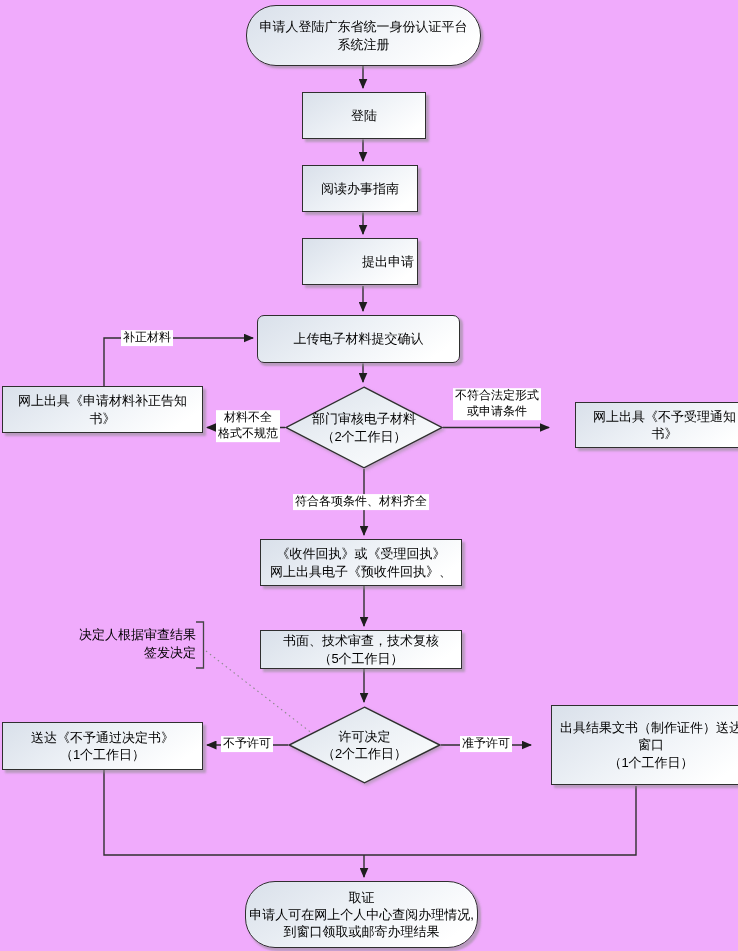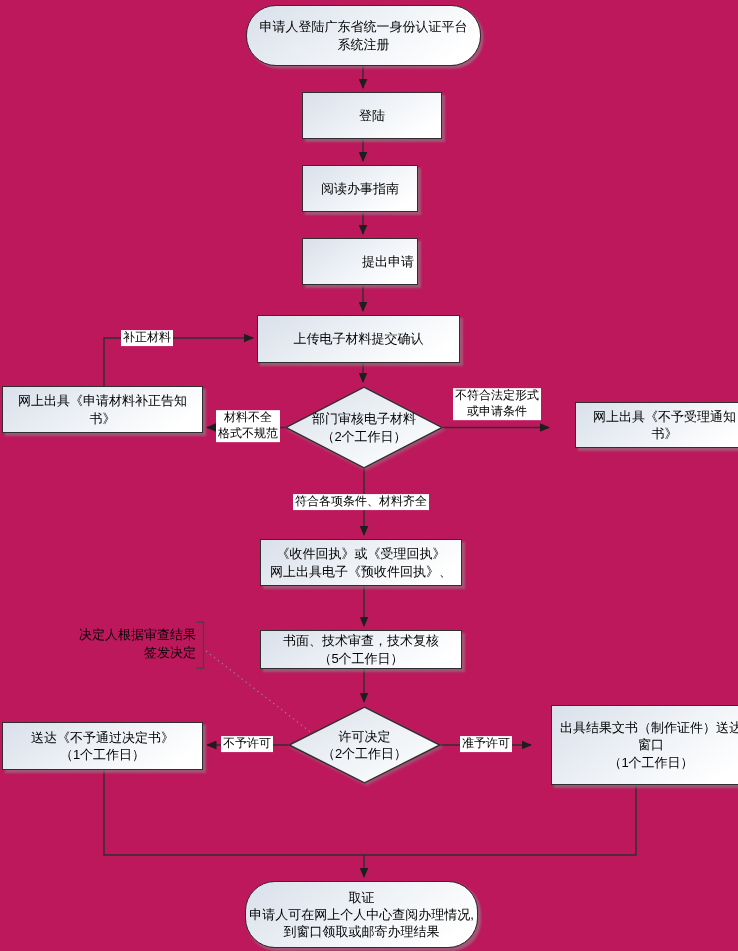--- a/index.html
+++ b/index.html
@@ -1,17 +1,17 @@
 <!DOCTYPE html>
 <html><head>
 <meta charset="utf-8">
 <style>
   html,body { margin:0; padding:0; background:#ffffff; }
   .canvas {
-    position:relative; width:738px; height:951px; background:#be185d;
+    position:relative; width:738px; height:951px; background:#f0abfc;
     font-family:"Liberation Sans", sans-serif; color:#000; overflow:hidden;
   }
   svg.connectors { position:absolute; left:0; top:0; width:738px; height:951px; }
   .node {
     position:absolute; display:flex; flex-direction:column;
     align-items:center; justify-content:center; text-align:center;
     font-size:13px; line-height:1.32; box-sizing:border-box;
   }
   .process, .terminator {
     border:1.4px solid #2f2f2f;
@@ -68,33 +68,33 @@
     </g>
     <path d="M206 651 L322 741" stroke="#8a8a8a" stroke-width="1.1" stroke-dasharray="1.5 3.5" fill="none"></path>
     <path d="M196 622 L203.5 622 L203.5 668 L196 668" stroke="#444444" stroke-width="1.3" fill="none"></path>
   </svg>
 
   <div class="node terminator" style="left:246px; top:5px; width:235px; height:61px;">
     <div class="nline">申请人登陆广东省统一身份认证平台</div>
     <div class="nline">系统注册</div>
   </div>
 
-  <div class="node process" style="left:302px; top:92px; width:140px; height:47px;">
+  <div class="node process" style="left:302px; top:92px; width:124px; height:47px;">
     <div class="nline">登陆</div>
   </div>
 
   <div class="node process" style="left:302px; top:165px; width:116px; height:47px;">
     <div class="nline">阅读办事指南</div>
   </div>
 
   <div class="node process" style="left:302px; top:238px; width:116px; height:47px;align-items:flex-end;">
     <div class="nline">提出申请</div>
   </div>
 
-  <div class="node process" style="left:257px; top:315px; width:203px; height:48px;">
+  <div class="node process" style="left:257px; top:315px; width:203px; height:48px;border-radius:7px;">
     <div class="nline">上传电子材料提交确认</div>
   </div>
 
   <div class="node diamond" style="left:285px; top:386px; width:158px; height:83px;">
     <svg class="dshape" viewBox="0 0 158 83" preserveAspectRatio="none">
       <defs>
         <linearGradient id="dg1" x1="0" y1="0" x2="1" y2="1">
           <stop offset="0" stop-color="#d9e0ea"></stop>
             <stop offset="0.5" stop-color="#eef2f6"></stop>
             <stop offset="1" stop-color="#ffffff"></stop>

